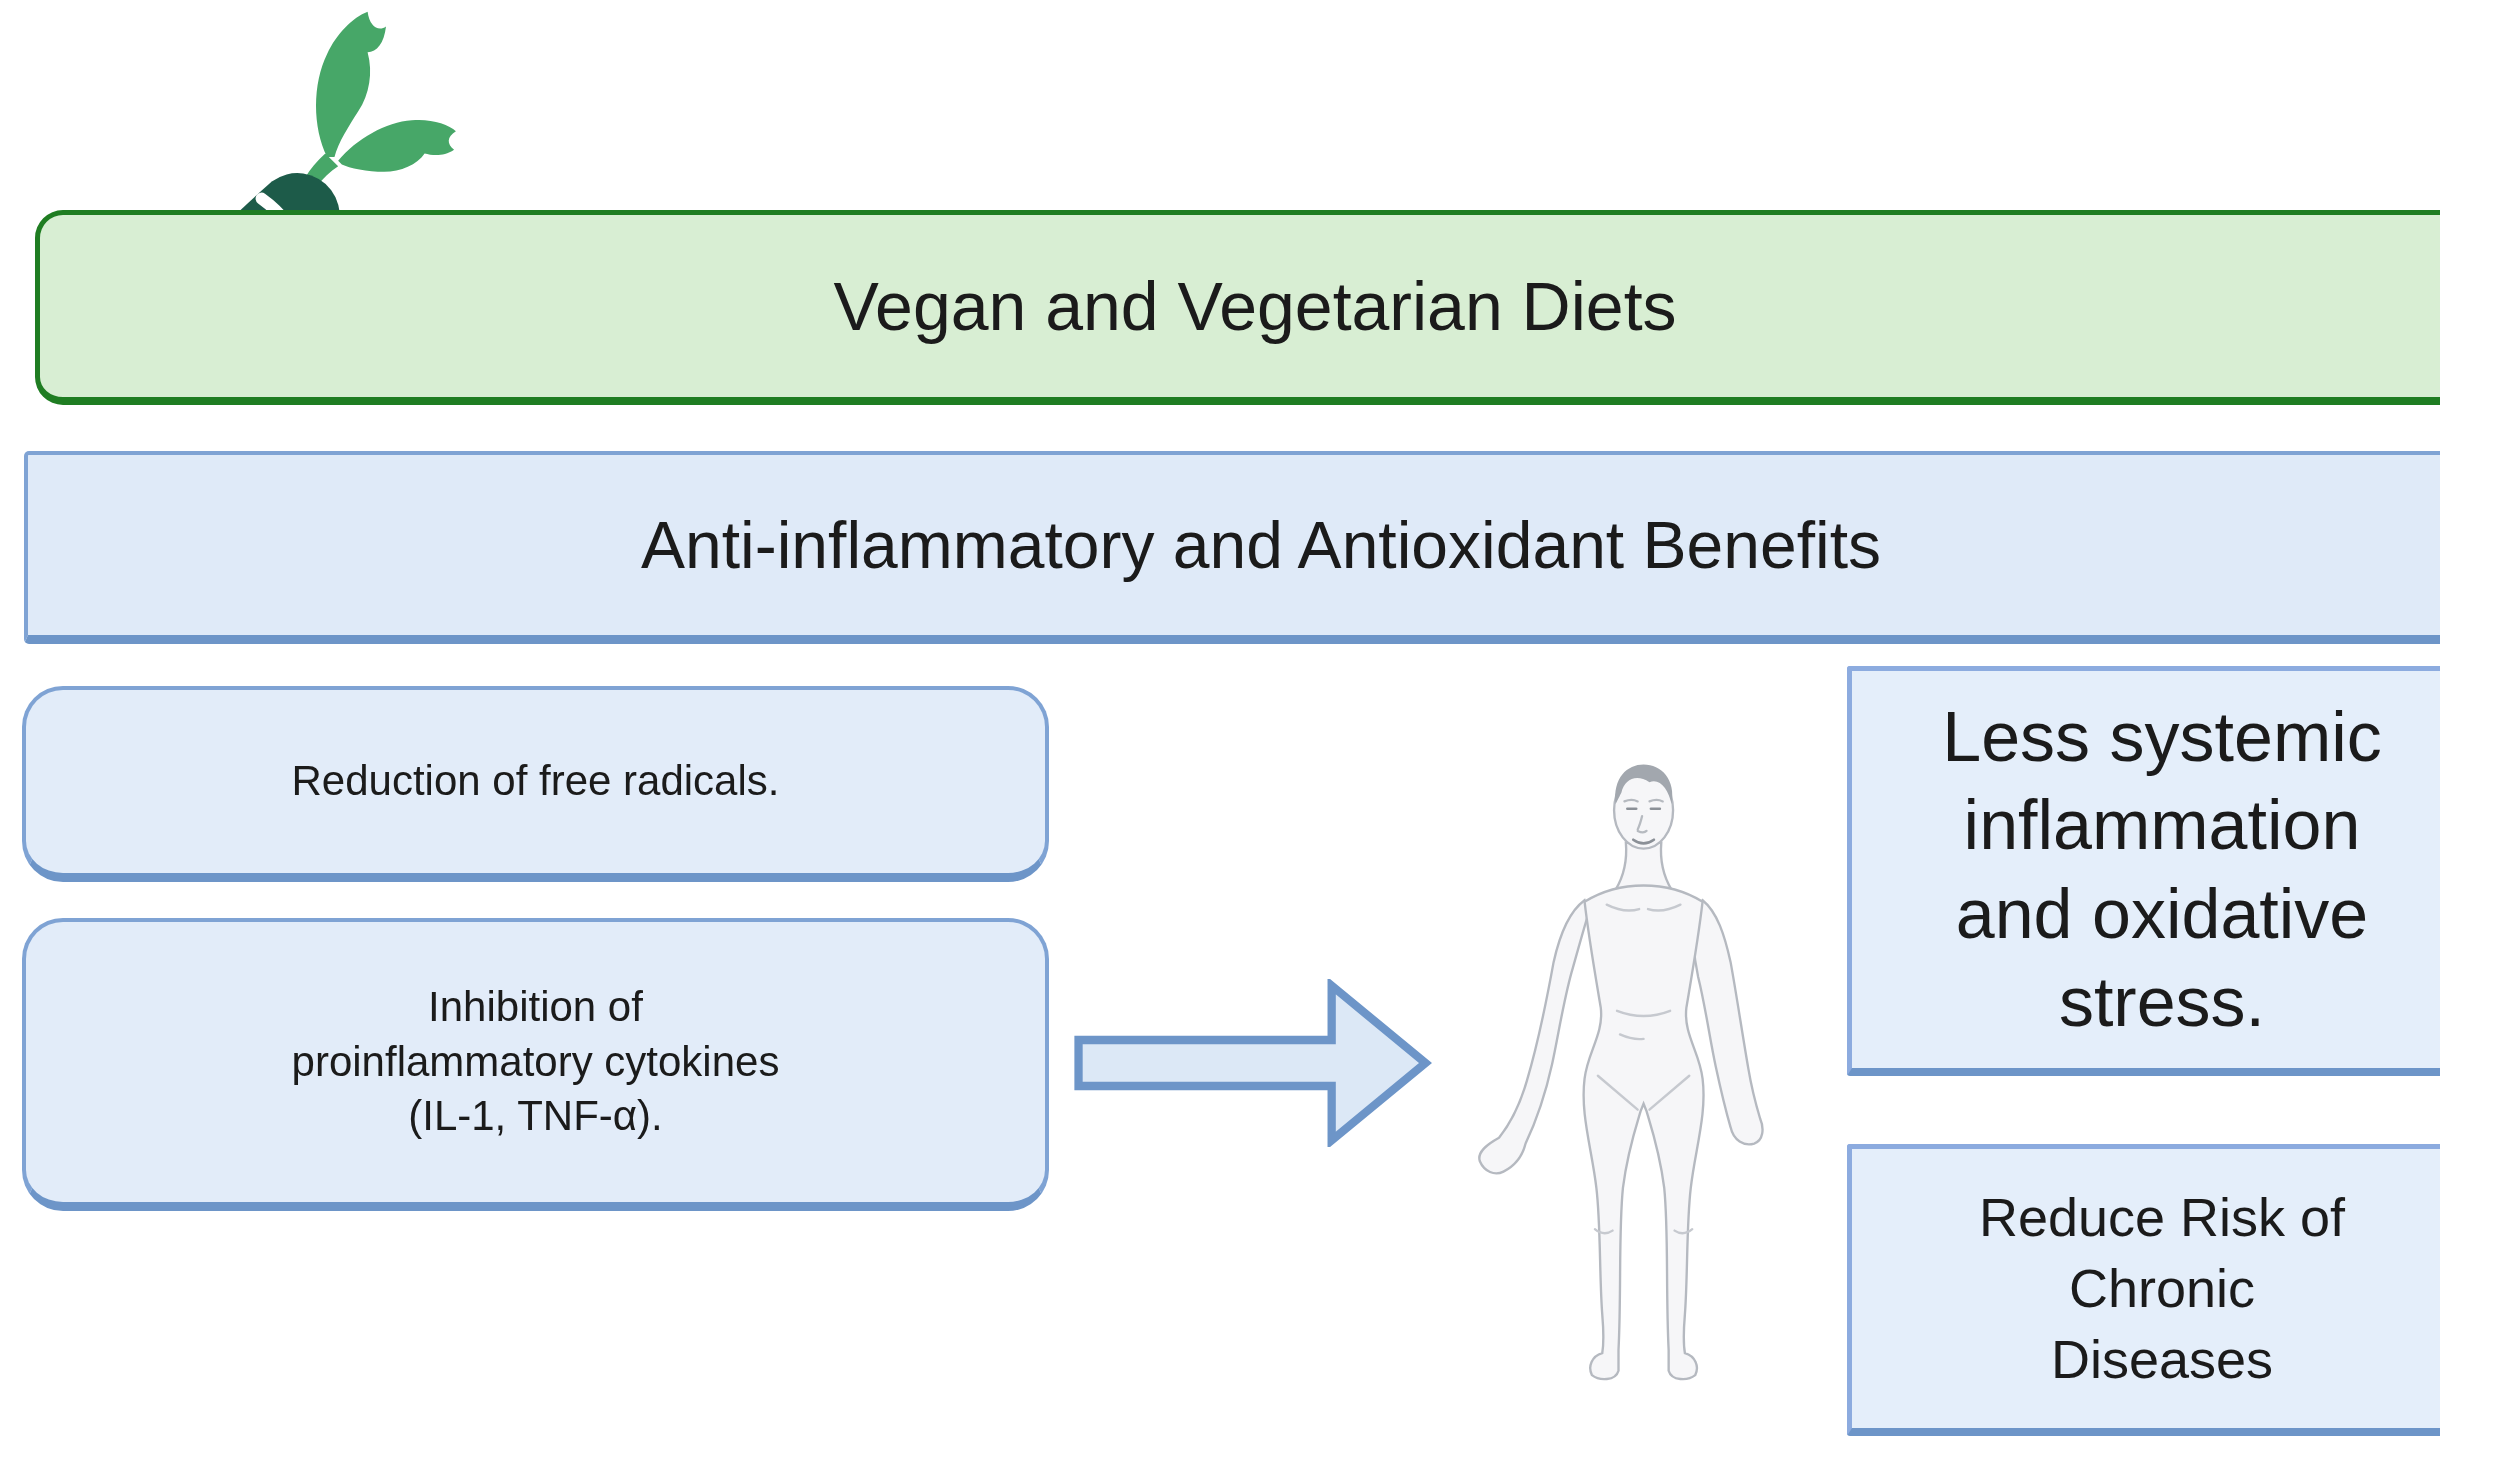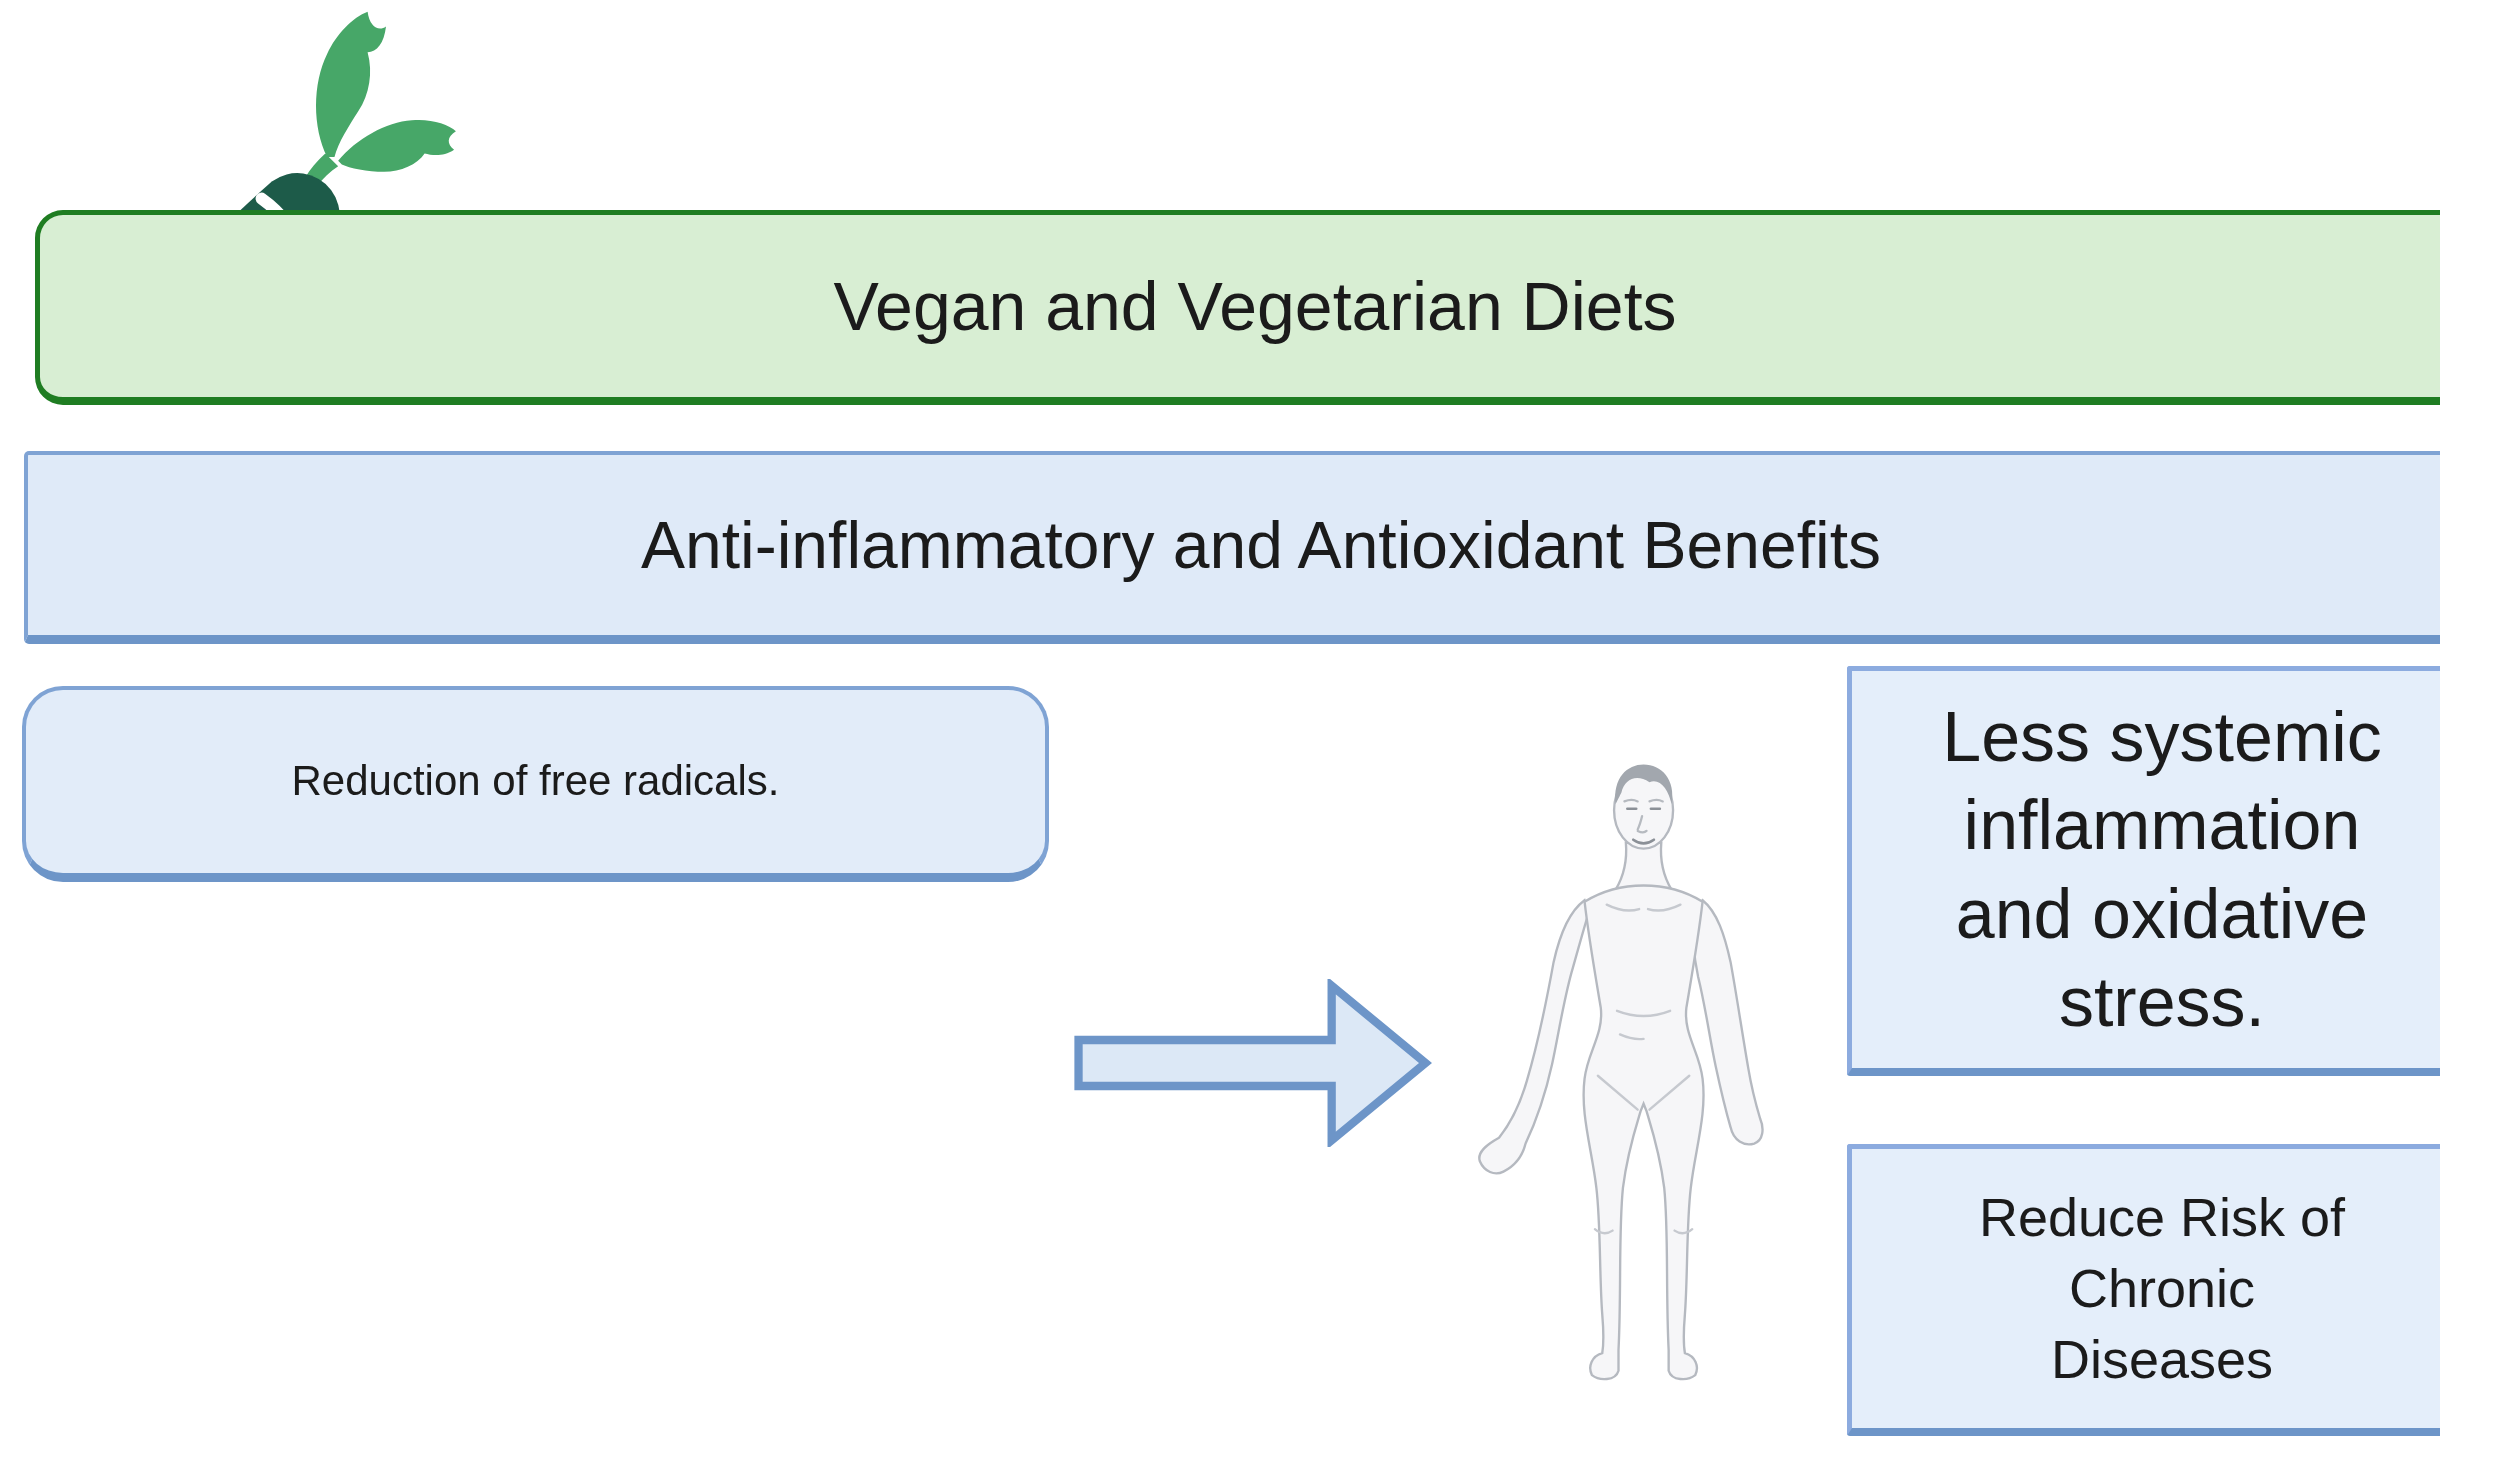--- a/index.html
+++ b/index.html
@@ -94,20 +94,25 @@
     <span class="label">Vegan and Vegetarian Diets</span>
   </div>
 
   <div class="box banner-blue">
     <span class="label">Anti-inflammatory and Antioxidant Benefits</span>
   </div>
 
   <div class="box lbox lbox1">
     <span class="label">Reduction of free radicals.</span>
   </div>
+  <div class="box lbox lbox2">
+    <span class="label">Inhibition of
+proinflammatory cytokines
+(IL-1, TNF-α).</span>
+  </div>
 
   <svg class="icon icon-arrow" viewBox="0 0 390 182" aria-hidden="true">
     <polygon class="arrow-shape" points="6,66 281,66 281,7 383,91 281,175 281,116 6,116"></polygon>
   </svg>
 
   <svg class="icon icon-human" viewBox="0 0 200 427" aria-hidden="true">
 
     <path class="body-part" d="M77,95 C66,103 60,119 56,137 C52,159 46,190 38,217 C34,231 27,246 19,256 C10,261 4,266 6,272 C9,279 16,282 22,279 C30,275 35,268 37,260 C45,243 51,224 55,206 C59,188 63,161 69,141 C73,127 77,112 80,103 Z"></path>
 
     <path class="body-part" d="M157,95 C167,103 172,119 176,137 C180,159 184,186 188,209 C190,221 193,233 196,243 C199,250 198,258 192,260 C185,262 178,258 176,249 C172,235 169,222 166,208 C162,190 159,167 154,147 C151,133 149,113 151,103 Z"></path>

